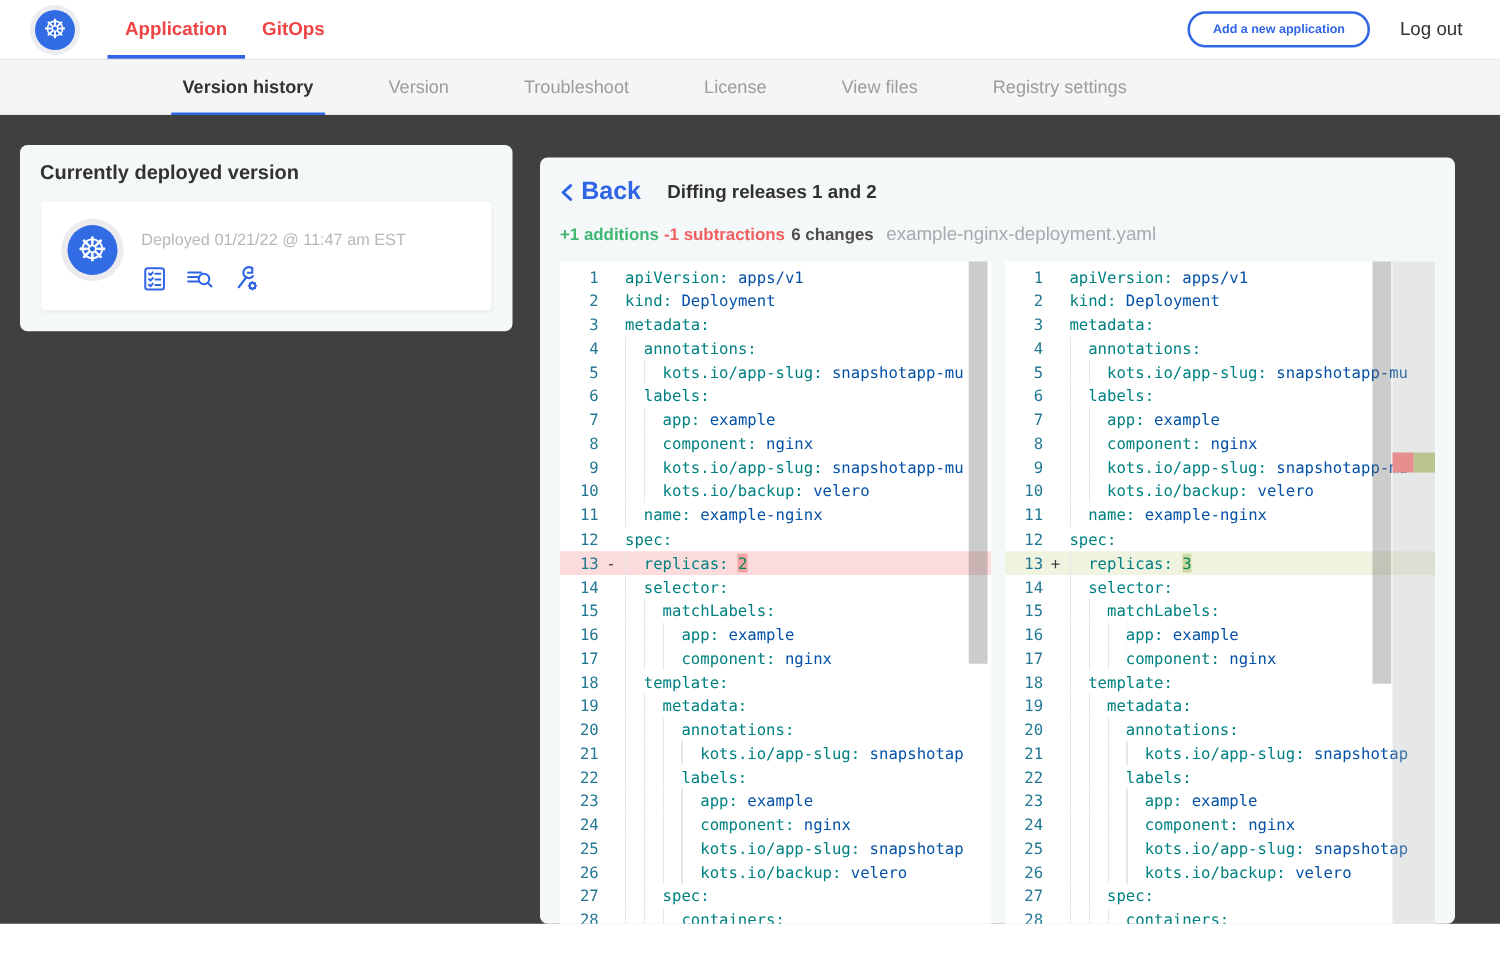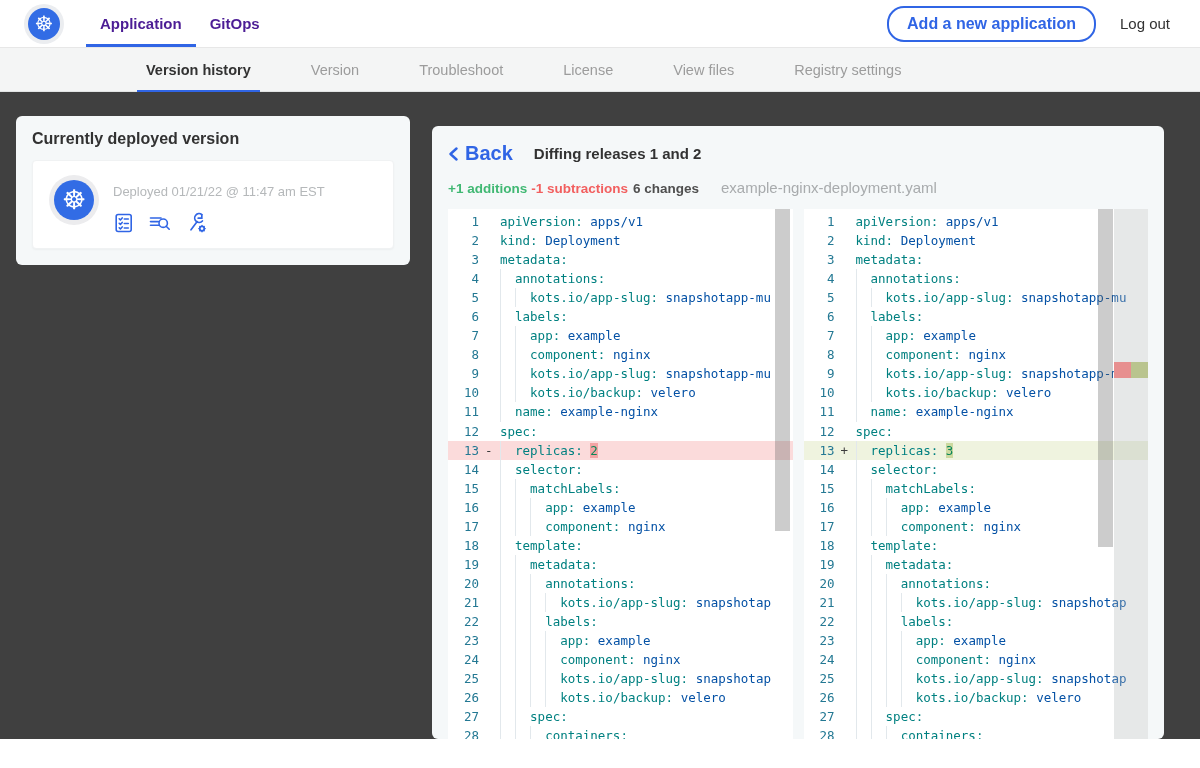--- a/index.html
+++ b/index.html
@@ -10,25 +10,25 @@
   body{width:1200px;height:768px;overflow:hidden;background:#fff;color:#323232;
        font-family:"Liberation Sans",sans-serif;-webkit-font-smoothing:antialiased}
 
   
   .topnav{height:48px;display:flex;align-items:stretch;background:#fff;border-bottom:1px solid #e7e7e7;padding:0 30px 0 24px}
   .logo-badge{width:40px;height:40px;border-radius:50%;background:#ebedf0;align-self:center;
               display:flex;align-items:center;justify-content:center;cursor:pointer}
   .logo-inner{width:32px;height:32px;border-radius:50%;background:var(--brand);color:#fff;
               display:flex;align-items:center;justify-content:center;font-size:21px;line-height:1}
   .top-tabs{display:flex;margin-left:22px}
-  .top-tab{padding:6px 14px;display:flex;align-items:center;font-weight:bold;font-size:15px;position:relative;cursor:pointer;color:#4c1d95}
+  .top-tab{padding:6px 14px;display:flex;align-items:center;font-weight:bold;font-size:15px;position:relative;cursor:pointer;color:#ef4444}
   .top-tab.active::after{content:'';position:absolute;left:0;right:0;bottom:0;height:3px;background:var(--accent)}
   .top-right{margin-left:auto;display:flex;align-items:center;gap:24px}
   .add-btn{border:2px solid var(--accent);color:var(--accent);background:#fff;border-radius:17px;
-           padding:7px 18px;font-weight:bold;font-size:16px;cursor:pointer;font-family:inherit}
+           padding:7px 18px;font-weight:bold;font-size:10px;cursor:pointer;font-family:inherit}
   .logout{font-size:15px;color:#323232;cursor:pointer}
 
   
   .subnav{height:44px;background:#f4f5f5;border-bottom:1px solid #e2e4e4;display:flex;align-items:stretch;padding-left:137px;gap:42px}
   .subnav-item{display:flex;align-items:center;padding:0 9px;font-size:14.5px;color:#9c9c9c;position:relative;cursor:pointer}
   .subnav-item.active{color:#323232;font-weight:bold}
   .subnav-item.active::after{content:'';position:absolute;left:0;right:0;bottom:-1px;height:2px;background:var(--accent)}
 
   
   .main{display:flex;align-items:flex-start;padding:24px 36px 0 16px;gap:22px;background:#404040}
@@ -52,21 +52,21 @@
   
   .diff-panel{width:732px;flex:none;background:#f5f8f9;border-radius:6px;padding:16px 16px 6px;height:613px;margin-top:10px}
   .diff-head{display:flex;align-items:center;gap:9px}
   .back-link{display:flex;align-items:center;gap:6px;color:var(--accent);font-weight:bold;font-size:20px;cursor:pointer}
   .diff-title{font-size:15px;font-weight:bold;color:#323232;margin-left:12px}
   .changes-row{display:flex;align-items:baseline;margin-top:14px;font-size:13.5px}
   .stat{font-weight:bold}
   .stat-add{color:var(--green)}
   .stat-sub{color:var(--red);margin-left:4px}
   .stat-chg{color:#4f4f4f;margin-left:5px}
-  .diff-filename{color:#a8abad;font-size:15px;margin-left:22px;font-weight:normal}
+  .diff-filename{color:#a8abad;font-size:15px;margin-left:10px;font-weight:normal}
 
   
   .panes{display:flex;gap:11px;margin-top:13px;height:530px}
   .pane{position:relative;flex:1;background:#fff;overflow:hidden;padding-top:3px}
   .row{display:flex;height:19.05px;line-height:19.05px;font-family:"DejaVu Sans Mono",monospace;font-size:12.5px}
   .row.rm{background:var(--rm-line)}
   .row.add{background:var(--add-line)}
   .num{width:31px;flex:none;text-align:right;color:#237893}
   .marker{width:21px;flex:none;padding-left:6px;color:#3c3c3c}
   .code{flex:none;white-space:pre}

